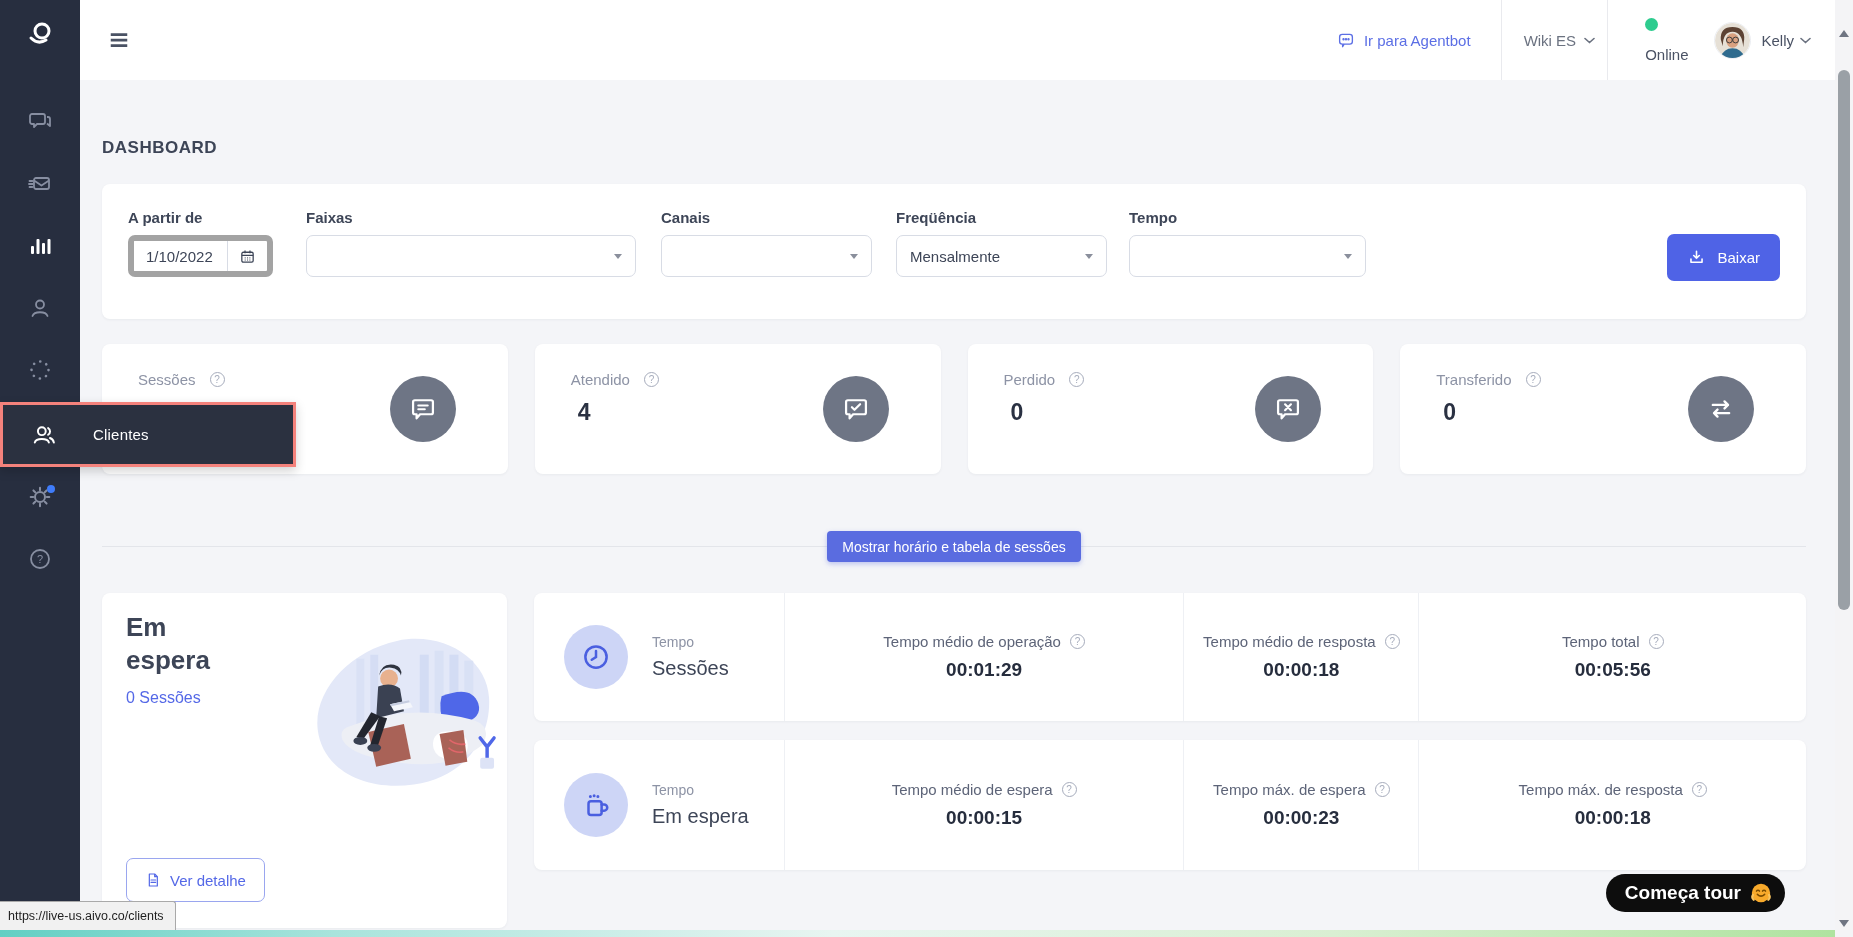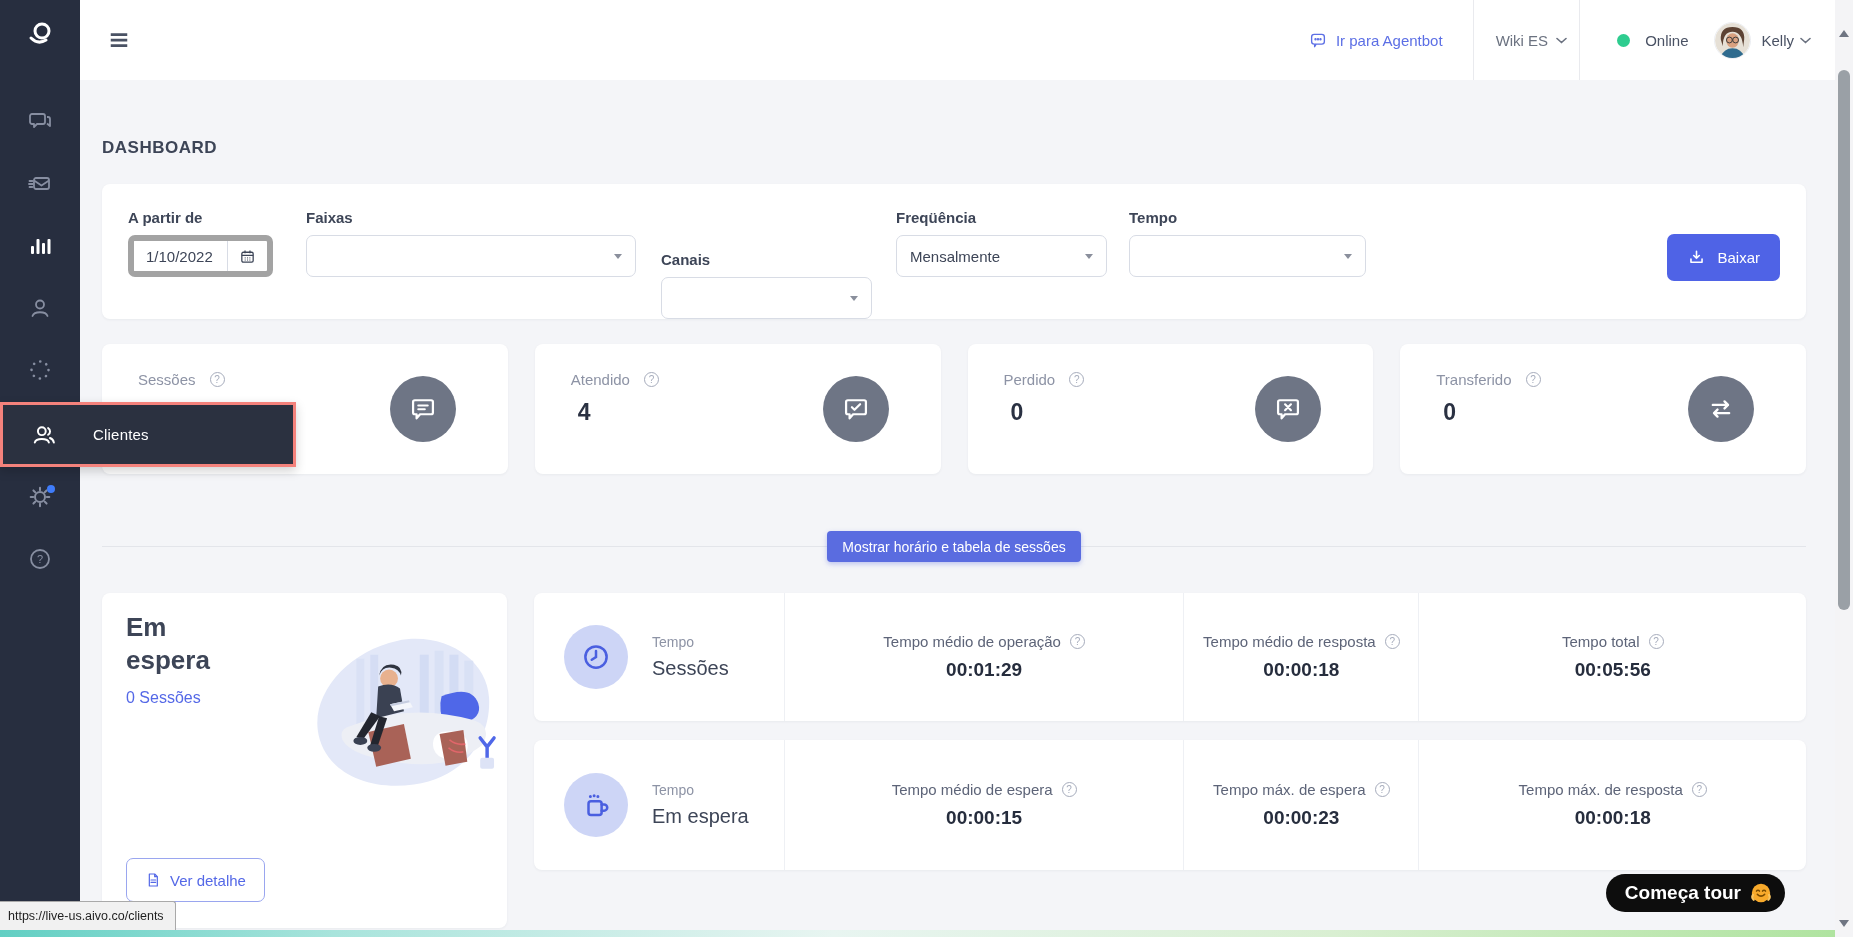--- a/index.html
+++ b/index.html
@@ -23,21 +23,21 @@
   .flyout-label { color:#fff; font-size:15px; margin-left:36px; letter-spacing:.2px; }
 
   
   .topbar { position:absolute; left:80px; top:0; width:1755px; height:80px; background:#fff;
             display:flex; align-items:center; padding:0 24px 0 28px; z-index:10; }
   .hamburger { width:22px; height:22px; color:#4a5264; cursor:pointer; }
   .tb-right { margin-left:auto; display:flex; align-items:center; height:80px; }
   .agentbot { display:flex; align-items:center; gap:9px; color:#5c6fe5; font-size:15px; cursor:pointer; }
   .tb-divider { width:1px; height:80px; background:#e9eaee; margin:0 0 0 30px; }
   .wiki { display:flex; align-items:center; gap:8px; color:#6b7280; font-size:15px; margin-left:22px; cursor:pointer; }
-  .online-wrap { display:flex; align-items:center; gap:15px; margin-left:37px; }
+  .online-wrap { display:flex; gap:15px; margin-left:37px;flex-direction:column; }
   .online-dot { width:13px; height:13px; border-radius:50%; background:#2ecc8f; }
   .online-label { color:#4a5264; font-size:15px; }
   .avatar { width:37px; height:37px; border-radius:50%; overflow:hidden; margin-left:26px; flex:0 0 auto;
             border:1px solid #eceef2; cursor:pointer; }
   .username { display:flex; align-items:center; gap:6px; margin-left:10px; color:#4a5264; font-size:15px; cursor:pointer; }
   .chev { width:11px; height:7px; color:#6b7280; }
 
   
   .main { position:absolute; left:80px; top:80px; width:1755px; height:857px; background:#f4f5f8;
           padding:58px 29px 0 22px; }
@@ -281,21 +281,21 @@
 
 
       <div class="field" style="width:330px; margin-right:25px;">
         <span class="field-label">Faixas</span>
         <div class="select-box">
           <span></span>
           <span class="caret"></span>
         </div>
       </div>
 
-      <div class="field" style="width:211px; margin-right:24px;justify-content:flex-end;">
+      <div class="field" style="width:211px; margin-right:24px;">
         <span class="field-label">Canais</span>
         <div class="select-box">
           <span></span>
           <span class="caret"></span>
         </div>
       </div>
 
       <div class="field" style="width:211px; margin-right:22px;">
         <span class="field-label">Freqüência</span>
         <div class="select-box">

